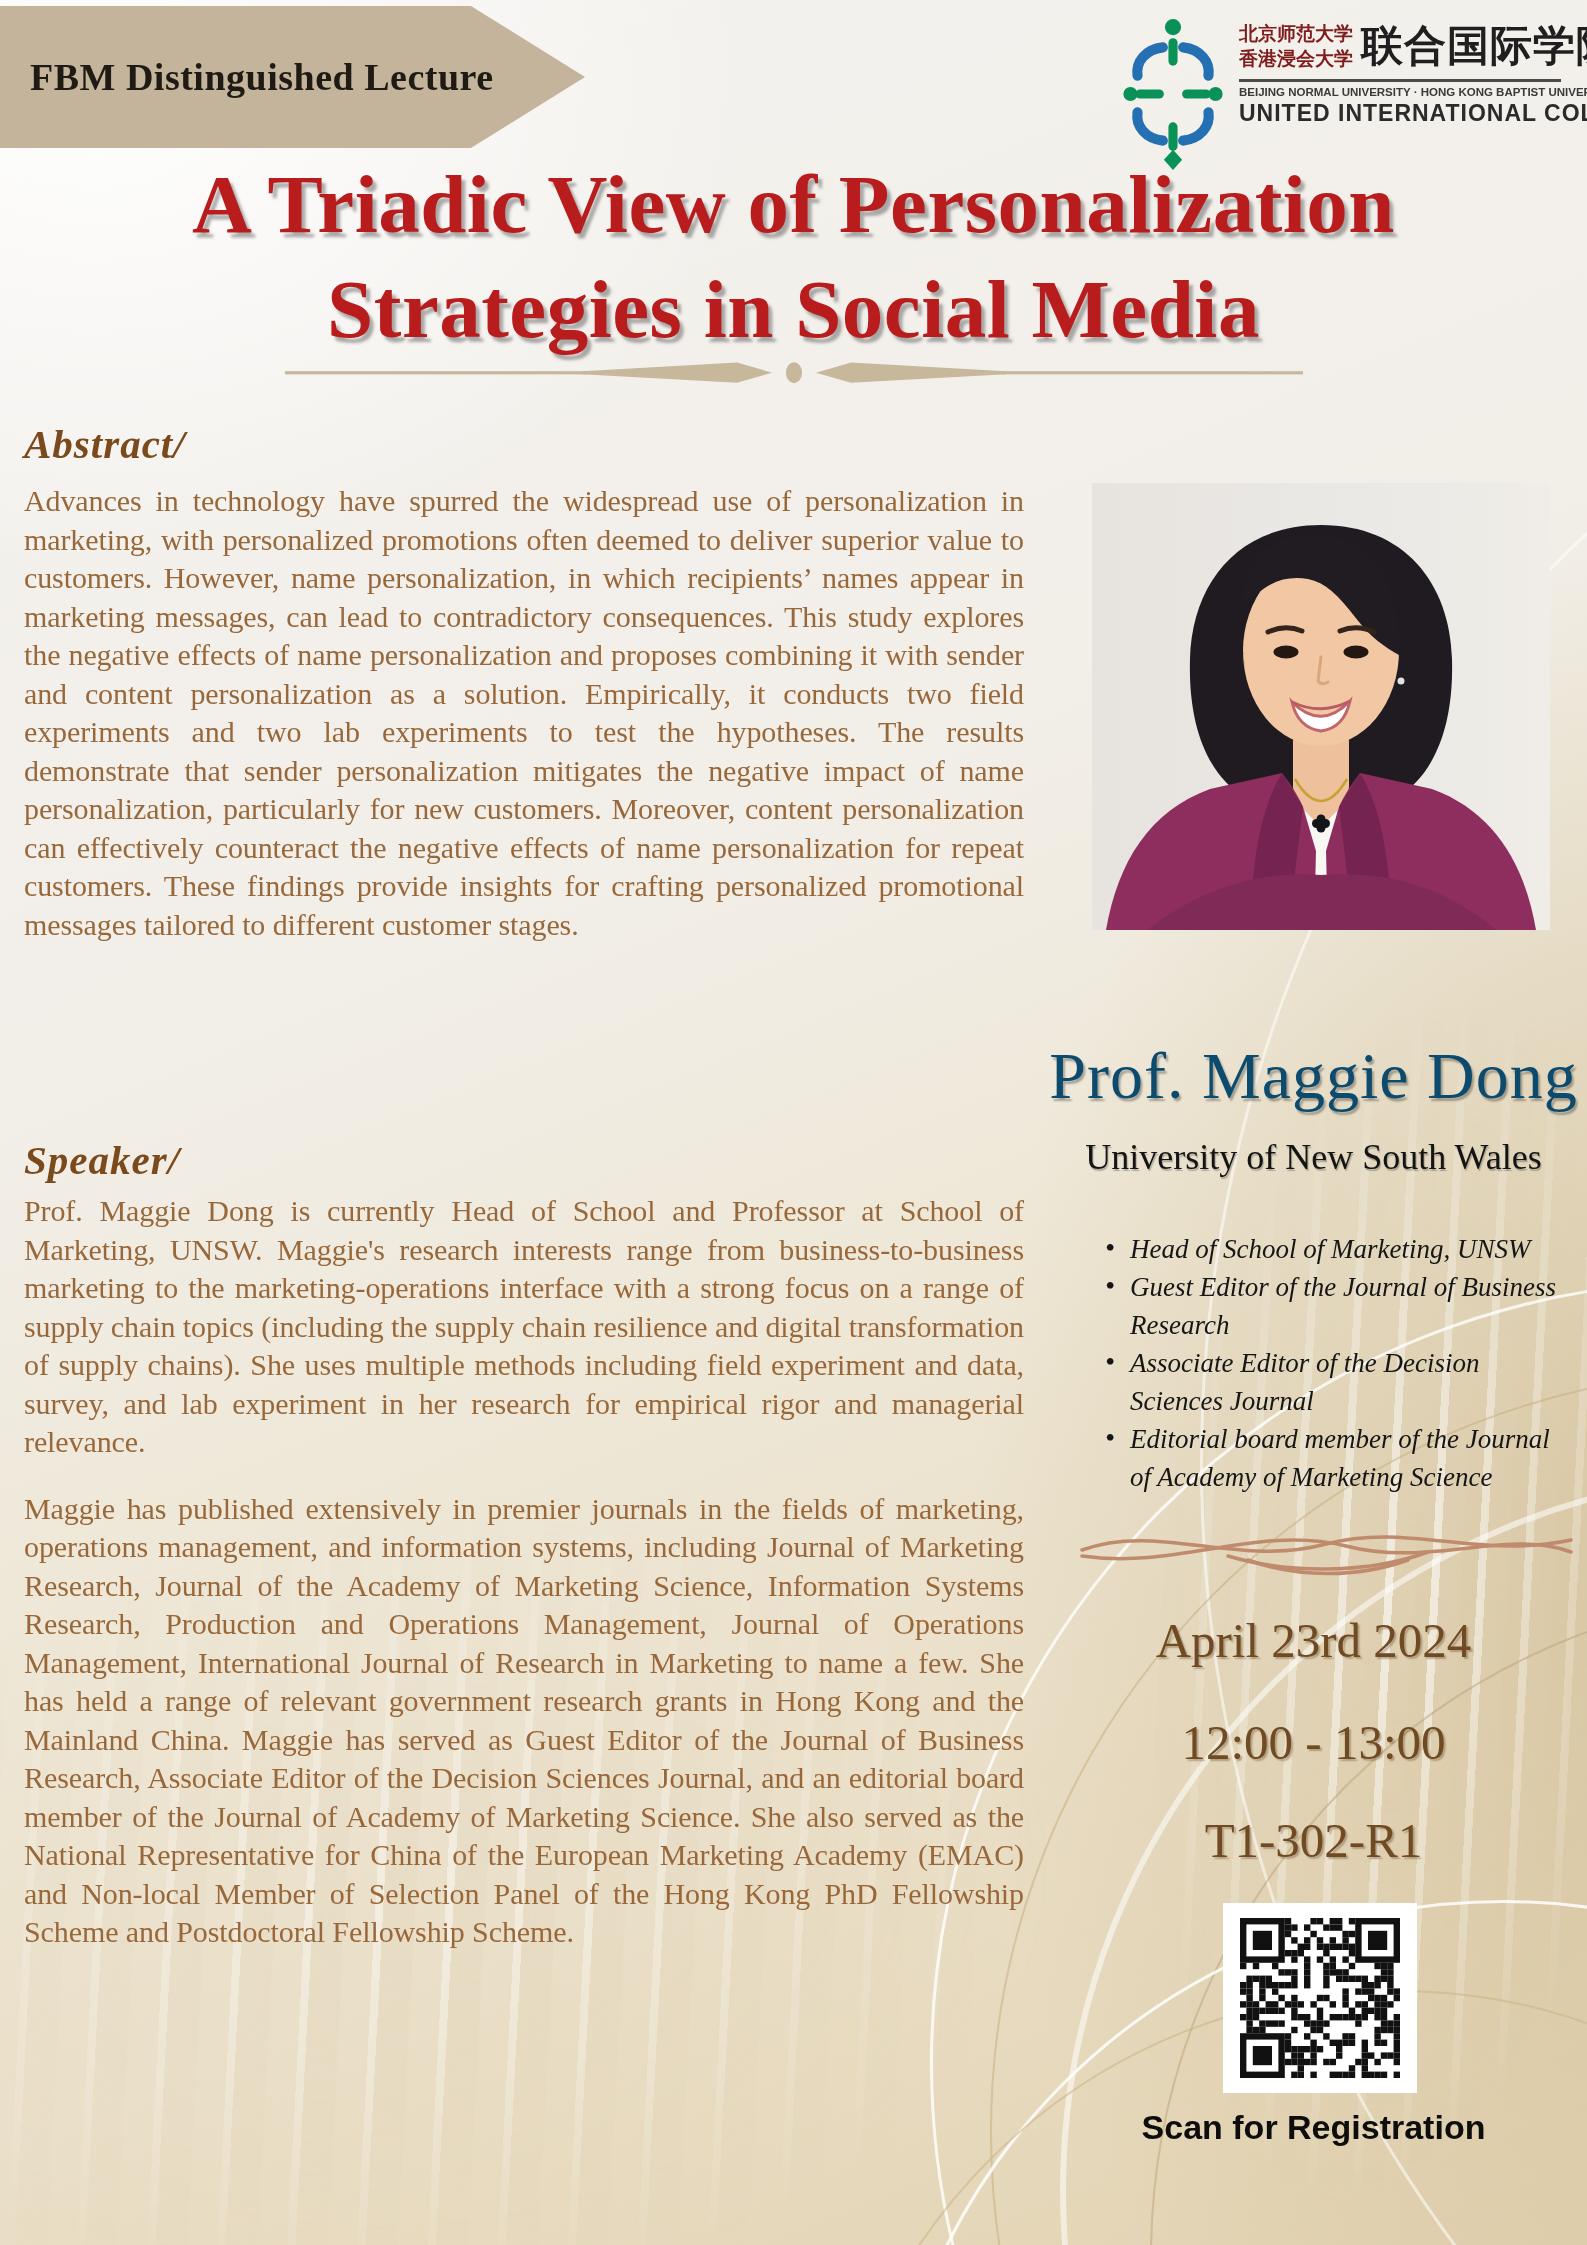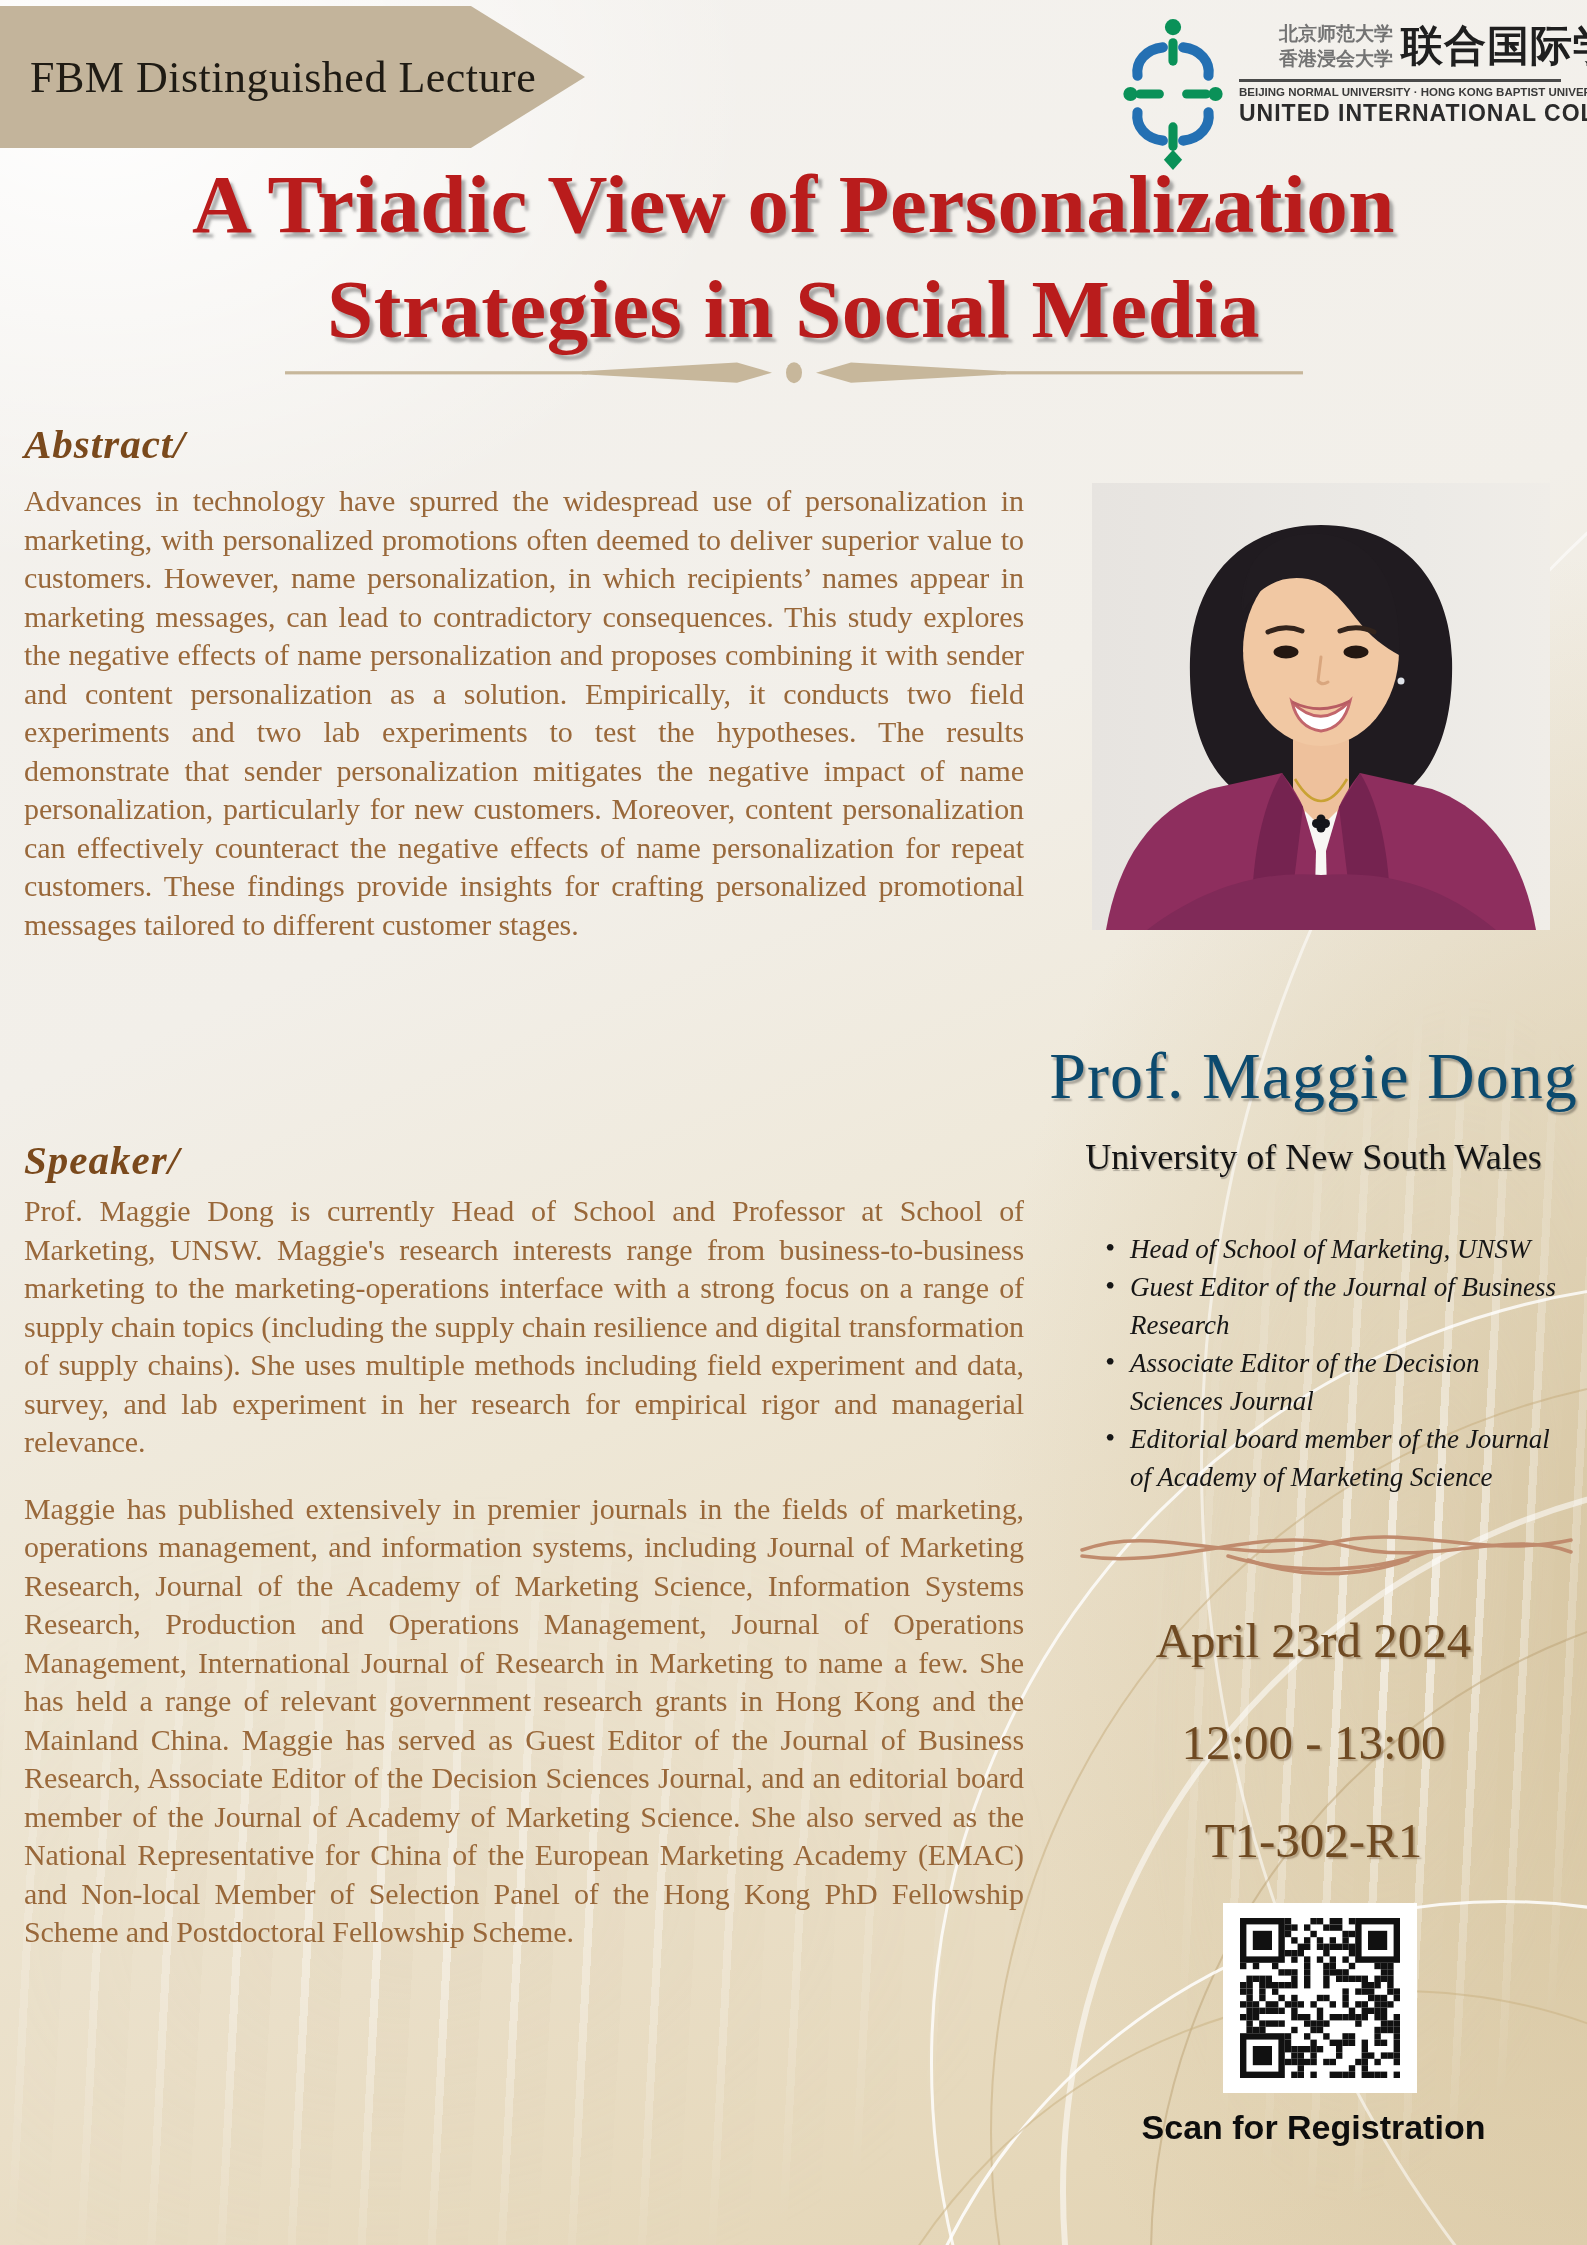--- a/index.html
+++ b/index.html
@@ -34,27 +34,27 @@
   .arc3{left:1060px; top:1470px; width:1430px; height:1430px; border:6px solid rgba(255,255,255,0.55);}
   .arc4{left:1150px; top:1590px; width:1330px; height:1330px; border:2px solid rgba(188,161,116,0.5);}
   .arc5{left:880px;  top:1900px; width:1240px; height:1240px; border:3px solid rgba(255,255,255,0.85);}
   .arc6{left:820px;  top:1990px; width:1150px; height:1150px; border:2px solid rgba(203,178,132,0.55);}
   .arc7{left:1200px; top:260px;  width:2100px; height:2400px; border:3px solid rgba(255,255,255,0.55);}
 
   
   .banner{position:absolute; left:0; top:6px; width:585px; height:142px; background:#c3b49b;
     clip-path:polygon(0 0, 80.5% 0, 100% 50%, 80.5% 100%, 0 100%);
     display:flex; align-items:center; padding-left:30px; box-sizing:border-box;}
-  .banner span{font-weight:normal; font-size:44px; color:#1f1b14; letter-spacing:0.5px;}
+  .banner span{font-weight:bold; font-size:38px; color:#1f1b14; letter-spacing:0.5px;}
 
   
   .logo{position:absolute; top:18px; right:26px; display:flex; align-items:flex-start; gap:12px;}
   .logo-text{width:322px;}
   .cn-row{display:flex; align-items:center; gap:8px;}
-  .cn-small{font-family:Liberation Sans, sans-serif; font-size:19px; line-height:25px; font-weight:600; color:#737373; white-space:nowrap;margin-left:40px;}
+  .cn-small{font-family:Liberation Sans, sans-serif; font-size:19px; line-height:25px; font-weight:600; color:#7f1d1d; white-space:nowrap;}
   .cn-big{font-family:"DejaVu Sans",sans-serif; font-size:42px; font-weight:600; color:#1f1f1f; letter-spacing:1px; white-space:nowrap;}
   .logo-rule{height:3px; background:#4a4a4a; margin:5px 0 4px;}
   .en1{font-family:"Liberation Sans",sans-serif; font-size:11.5px; font-weight:bold; color:#3a3a3a; white-space:nowrap;}
   .en2{font-family:"Liberation Sans",sans-serif; font-size:23px; font-weight:600; color:#2b2b2b; letter-spacing:1px; white-space:nowrap; margin-top:2px;}
 
   
   .title{position:absolute; left:0; right:0; top:140px; margin:12px; text-align:center;
     font-size:83px; line-height:105px; font-weight:bold; color:#b91c1c; letter-spacing:0.5px;
     text-shadow:4px 5px 3px rgba(105,105,105,0.55);}
   .divider{position:absolute; left:285px; top:360px;}

